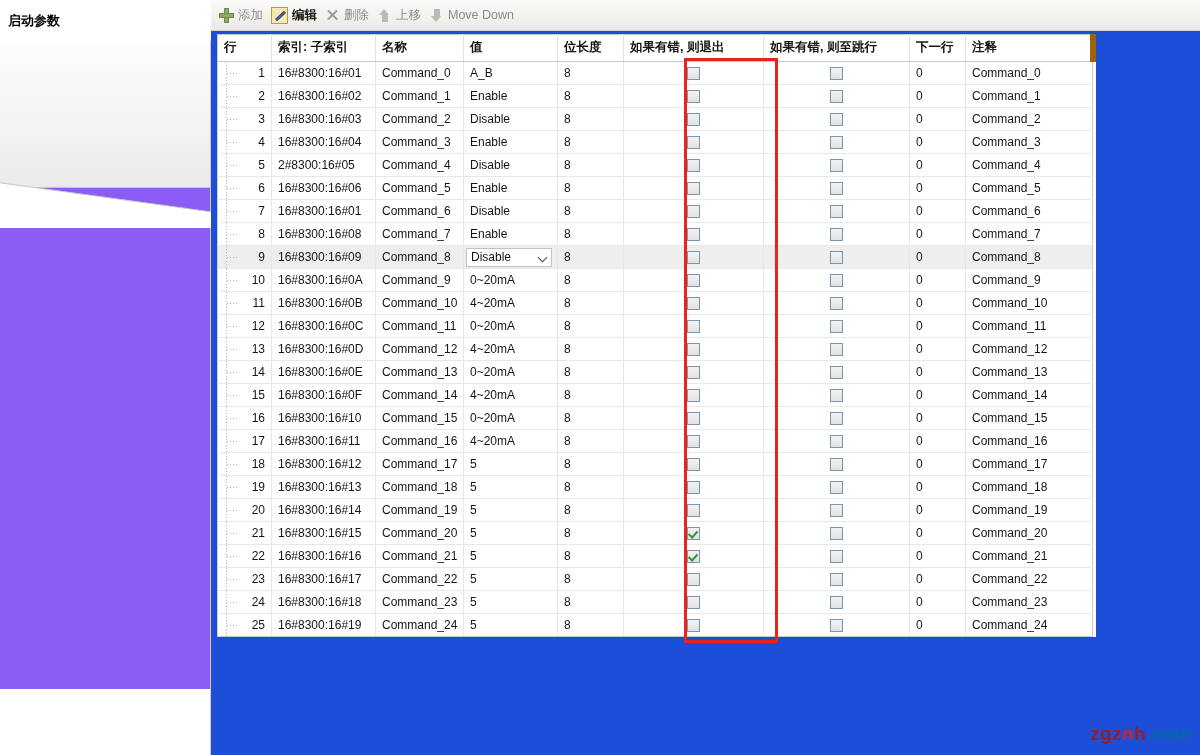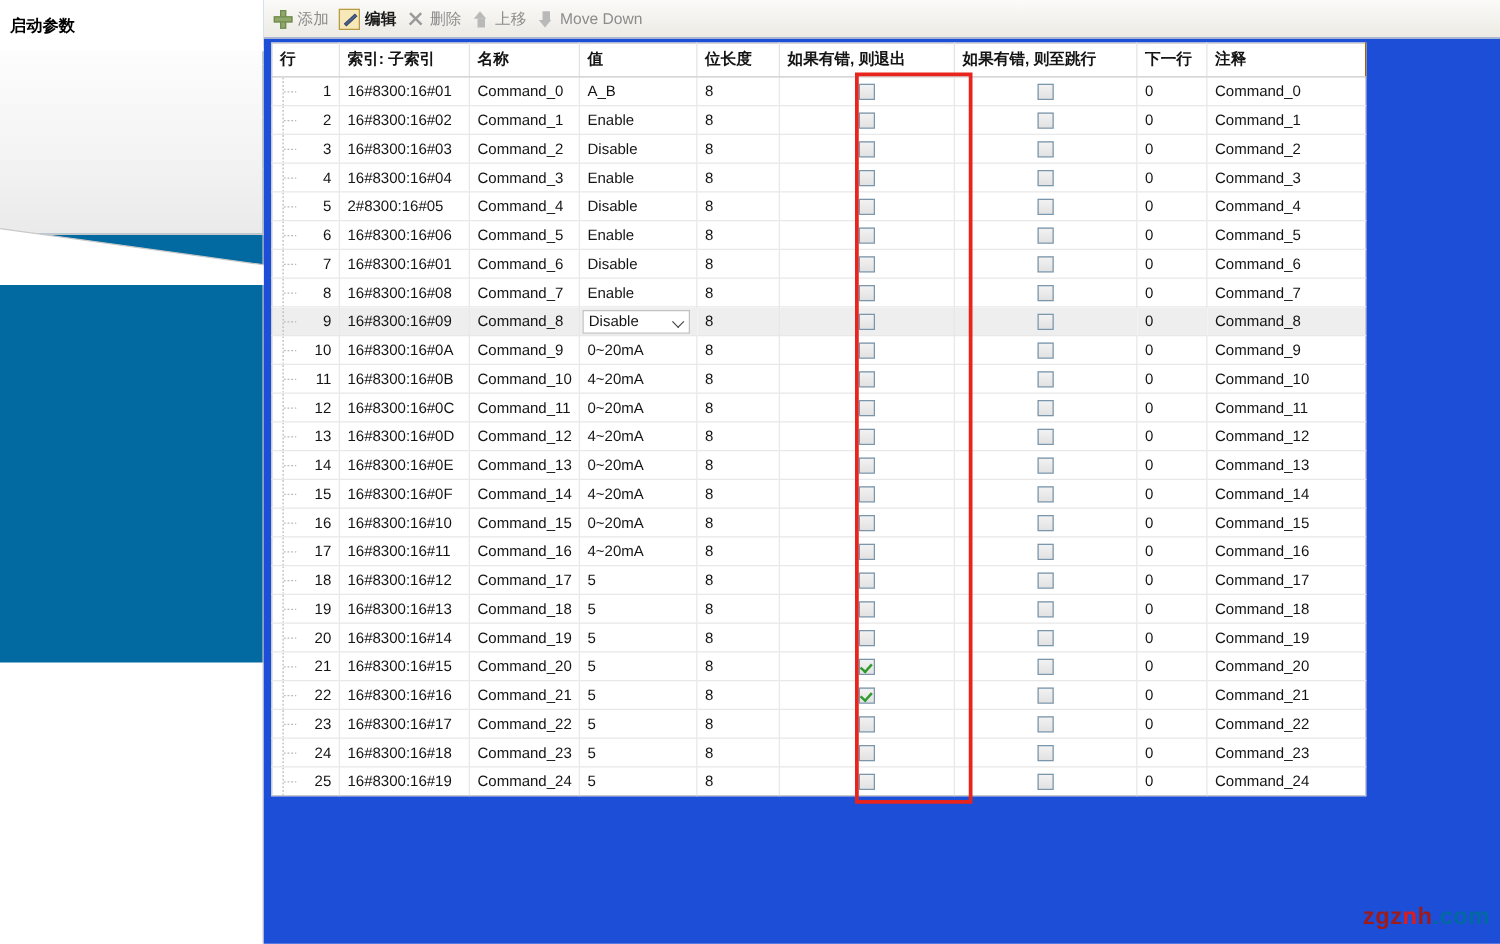--- a/index.html
+++ b/index.html
@@ -15,22 +15,22 @@
     color: #1a1a1a;
     overflow: hidden;
     position: relative;
   }
 
   
   #sidebar {
     position: absolute;
     left: 0; top: 0;
     width: 211px;
-    height: 530px;
-    background: #0369a1;
+    height: 689px;
+    background: #8b5cf6;
     overflow: hidden;
   }
   .tab-active {
     position: absolute;
     left: 0; top: 0;
     width: 211px;
     height: 41px;
     background: #ffffff;
     box-sizing: border-box;
     display: flex;
@@ -193,21 +193,21 @@
     height: 22px;
     background: #ffffff;
     border-right: 1px solid #e3e3e3;
     border-bottom: 1px solid #c9c9c9;
     border-top: 1px solid #c9c9c9;
     white-space: nowrap;
     vertical-align: middle;
     box-sizing: border-box;
   }
   table.grid th:first-child { border-left: 1px solid #c9c9c9; }
-  table.grid th:last-child  { border-right: 1px solid #a16207; }
+  table.grid th:last-child  { border-right: 6px solid #a16207; }
   table.grid td {
     font-size: 12px;
     color: #141414;
     padding: 2px 6px;
     height: 23px;
     border-right: 1px solid #e8e8e8;
     border-bottom: 1px solid #e8e8e8;
     white-space: nowrap;
     vertical-align: middle;
     box-sizing: border-box;

